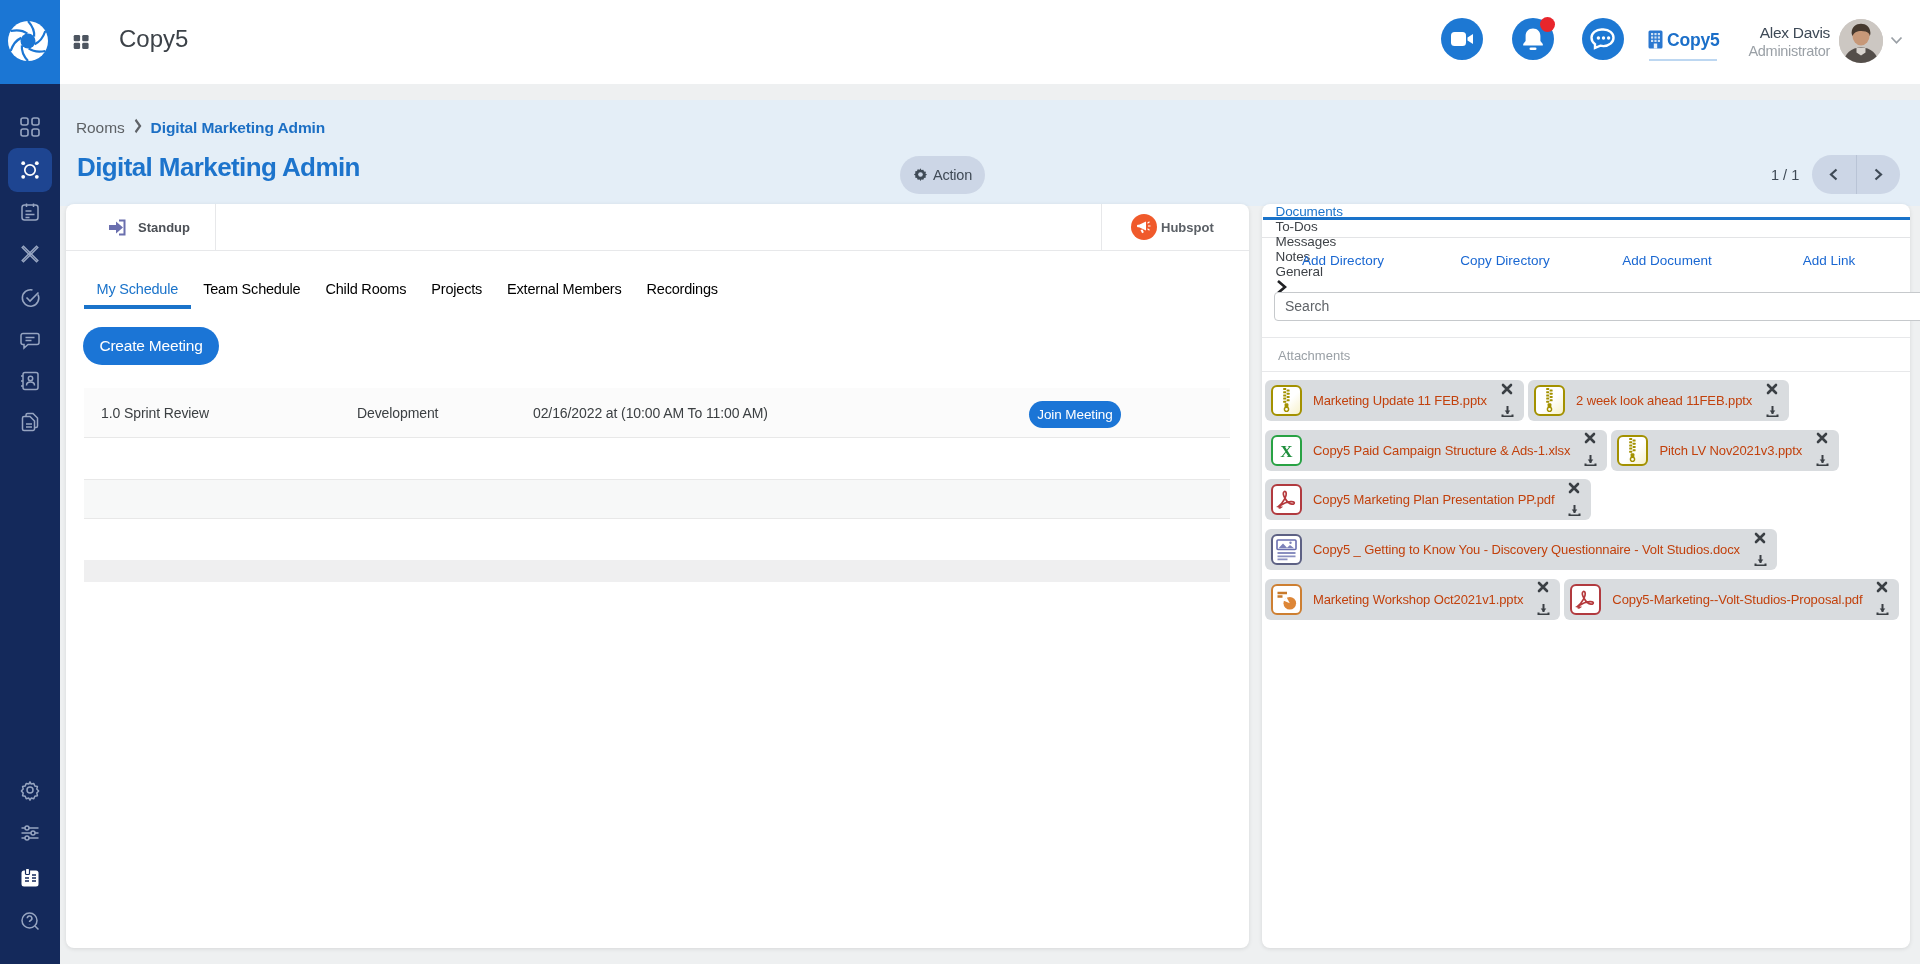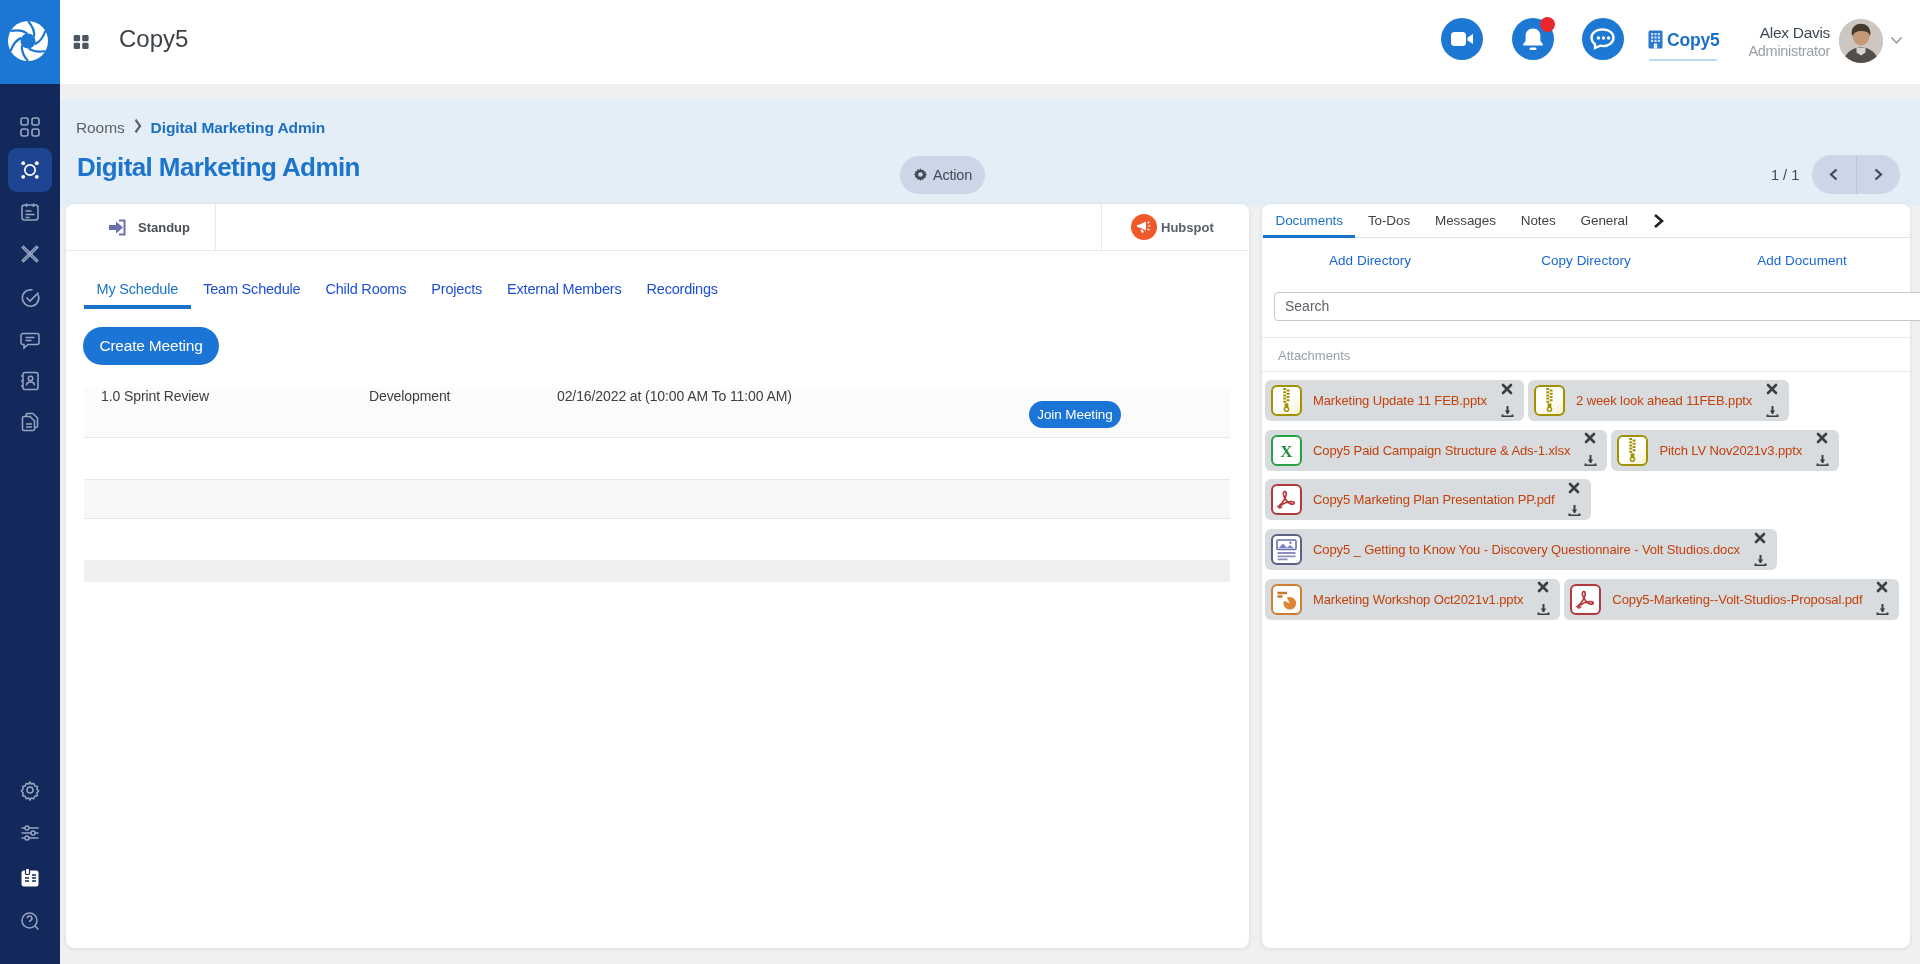--- a/index.html
+++ b/index.html
@@ -35,33 +35,33 @@
 #lcard { position:absolute; left:66px; top:204px; width:1183px; height:744px; background:#fff; border-radius:8px; box-shadow:0 1px 4px rgba(0,0,0,0.10); }
 #rcard { position:absolute; left:1262px; top:204px; width:648px; height:744px; background:#fff; border-radius:8px; box-shadow:0 1px 4px rgba(0,0,0,0.10); }
 
 #standrow { position:absolute; left:0; top:0; width:1183px; height:47px; border-bottom:1px solid #e7e8ea; }
 #standcell { position:absolute; left:0; top:0; width:150px; height:47px; border-right:1px solid #e7e8ea; }
 #standcell .t { position:absolute; left:72px; top:16px; font-size:13px; font-weight:bold; color:#4c5056; }
 #hubcell { position:absolute; left:1035px; top:0; width:148px; height:47px; border-left:1px solid #e7e8ea; }
 #hubcell .t { position:absolute; left:59px; top:16px; font-size:13px; font-weight:bold; color:#5b6066; }
 #hubcirc { position:absolute; left:29px; top:10px; width:26px; height:26px; border-radius:50%; background:#f05a2b; }
 #ltabs { position:absolute; left:18px; top:48px; height:57px; display:flex; }
-#ltabs .tb { font-size:14.5px; color:#1d4ed8; padding:0 12.5px 12px; display:flex; align-items:flex-end; position:relative; letter-spacing:-0.2px; }
+#ltabs .tb { font-size:14.5px; color:#000000; padding:0 12.5px 12px; display:flex; align-items:flex-end; position:relative; letter-spacing:-0.2px; }
 #ltabs .tb.act { color:#1a73ca; }
 #ltabs .tb.act:after { content:""; position:absolute; left:0; right:0; bottom:0; height:4px; background:#1a73ca; }
 #createbtn { position:absolute; left:17px; top:123px; width:136px; height:38px; border-radius:19px; background:#1b75d6; color:#fff; font-size:15.5px; text-align:center; line-height:38px; letter-spacing:-0.2px; }
 #mtable { position:absolute; left:18px; top:184px; width:1146px; }
 #mtable .hrow { height:39px; background:#efeff0; display:flex; align-items:center; font-weight:bold; color:#4a4e57; font-size:15px; letter-spacing:-0.1px; }
-#mtable .row { display:flex; font-size:14px; color:#3c4043; letter-spacing:-0.1px;gap:12px; }
+#mtable .row { display:flex; align-items:center; font-size:14px; color:#3c4043; letter-spacing:-0.1px; }
 #mtable .c1 { width:256px; padding-left:17px; }
 #mtable .c2 { width:176px; padding-left:17px; }
 #mtable .c3 { flex:1; padding-left:17px; }
 #joinbtn { position:absolute; left:945px; top:13px; width:92px; height:27px; border-radius:14px; background:#1b75d6; color:#fff; font-size:13.5px; text-align:center; line-height:27px; }
 
-#rtabs { position:absolute; left:0; top:0; width:648px; height:34px; border-bottom:1px solid #e3e4e6; display:flex; padding-left:1px; }
+#rtabs { position:absolute; left:0; top:0; width:648px; height:34px; border-bottom:1px solid #e3e4e6; display:flex; padding-left:1px;flex-direction:column; }
 #rtabs .tb { font-size:13.5px; color:#3f4348; padding:0 12.5px; display:flex; align-items:center; position:relative; letter-spacing:-0.1px; }
 #rtabs .tb.act { color:#1a73ca; font-weight:normal; }
 #rtabs .tb.act:after { content:""; position:absolute; left:0; right:0; bottom:-1px; height:3px; background:#1a73ca; }
 #rlinks { position:absolute; left:0; top:34px; width:648px; height:46px; display:flex; }
 #rlinks .lk { flex:1; text-align:center; line-height:46px; font-size:13.5px; color:#1967d2; }
 #rsearch { position:absolute; left:12px; top:88px; width:721px; height:29px; border:1px solid #c6c9cc; border-radius:4px; background:#fff; color:#5f6368; font-size:14px; line-height:27px; padding-left:10px; }
 #rdiv1 { position:absolute; left:0; top:133px; width:648px; height:1px; background:#e7e8ea; }
 #rattach { position:absolute; left:16px; top:144px; font-size:13px; color:#9aa0a6; }
 #rdiv2 { position:absolute; left:0; top:167px; width:648px; height:1px; background:#e7e8ea; }
 #chips { position:absolute; left:3px; top:176px; width:642px; display:flex; flex-wrap:wrap; }
@@ -306,20 +306,21 @@
     <div class="tb">
         <svg width="11" height="16" viewBox="0 0 11 16" fill="none" stroke="#202124" stroke-width="2.6">
           <path d="M2 2l7 6-7 6"></path>
         </svg>
       </div>
   </div>
   <div id="rlinks">
     <div class="lk">Add Directory</div>
     <div class="lk">Copy Directory</div>
     <div class="lk">Add Document</div>
+    <div class="lk">Add Link</div>
   </div>
   <div id="rsearch">Search</div>
   <div id="rdiv1"></div>
   <div id="rattach">Attachments</div>
   <div id="rdiv2"></div>
   <div id="chips">
       <div class="chip">
         <div class="icon" style="border:2px solid #a39100;background:linear-gradient(135deg,#fff 55%,#f7f1ca);"><svg width="27" height="27" viewBox="0 0 27 27">
             <g fill="#a39100">
               <rect x="10.2" y="1" width="3" height="2" rx="0.5"></rect>

